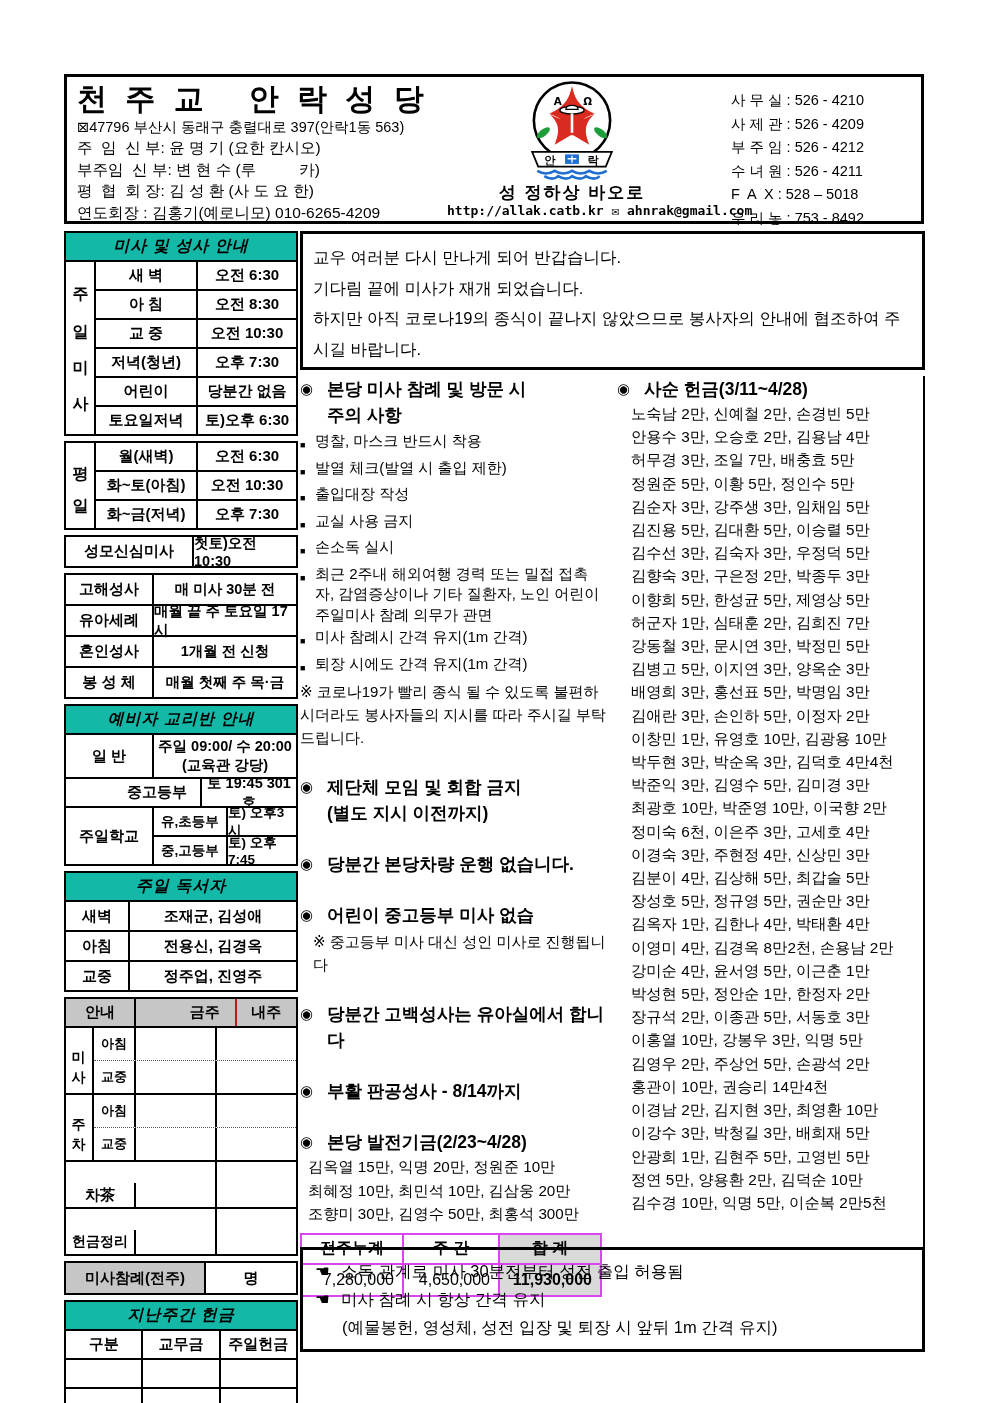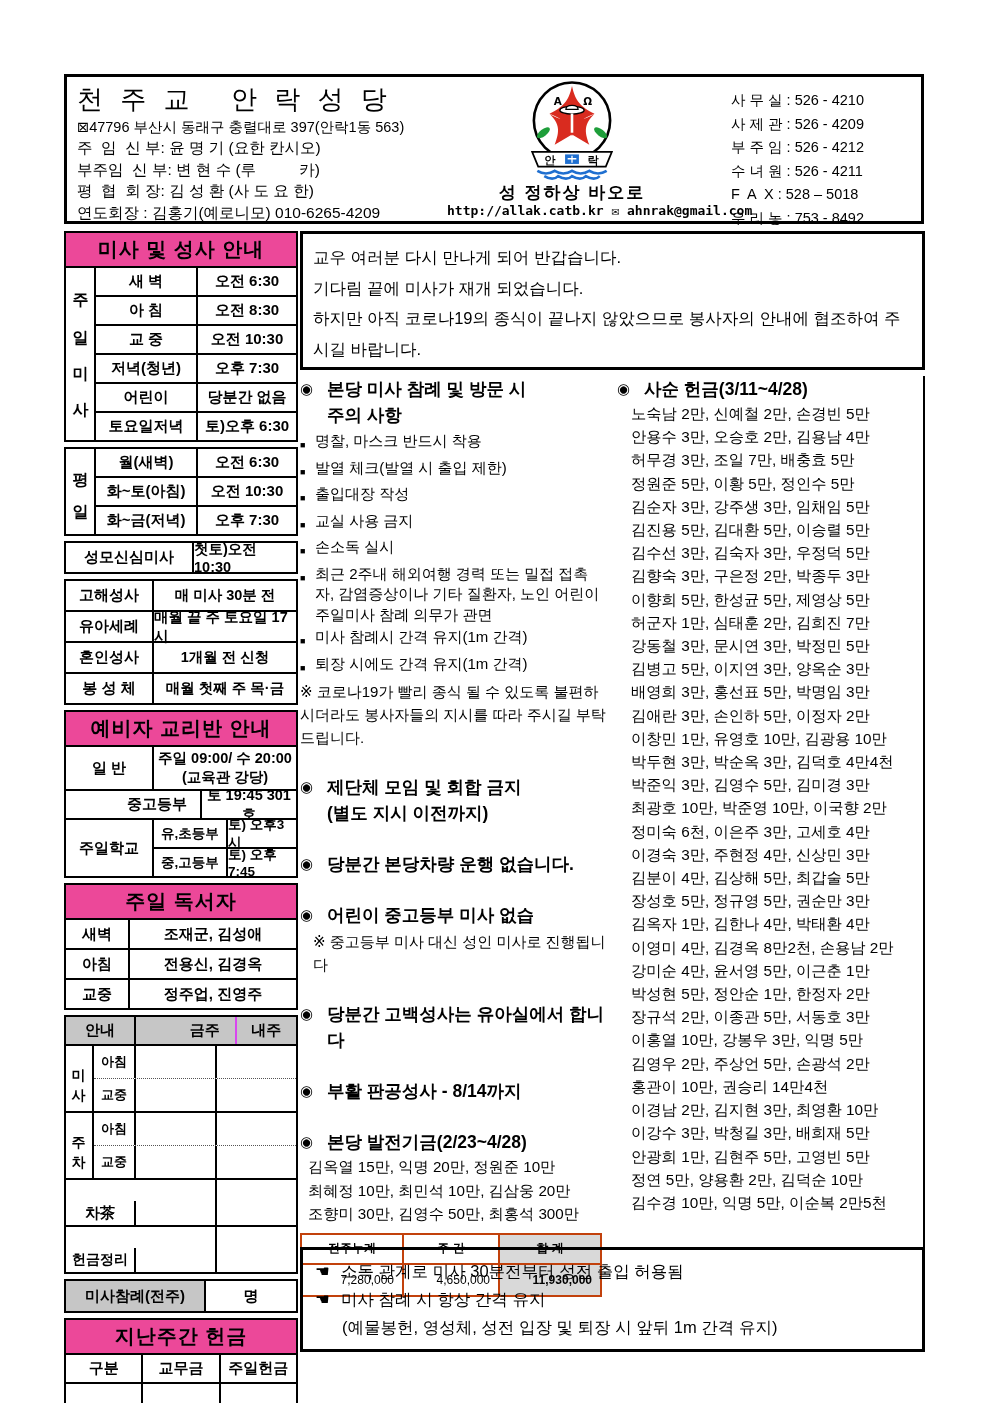--- a/index.html
+++ b/index.html
@@ -3,36 +3,36 @@
 <meta charset="utf-8">
 <style>
   html,body {margin:0; padding:0; background:#fff;}
   .page {position:relative; width:992px; height:1403px; background:#fff; overflow:hidden;
          font-family:"Liberation Sans","DejaVu Sans",sans-serif; color:#000;}
 
   
   .header-box {position:absolute; left:64px; top:74px; width:860px; height:150px;
                border:3px solid #000; box-sizing:border-box; display:flex;}
   .hdr-left {width:380px; padding:4px 0 0 10px; box-sizing:border-box;}
-  .h-title {font-size:26px; font-weight:normal; letter-spacing:5px; line-height:36px; white-space:pre;}
+  .h-title {font-size:30px; font-weight:bold; letter-spacing:5px; line-height:36px; white-space:pre;}
   .h-addr  {font-size:14.5px; line-height:20px; white-space:pre;}
   .staff-line {font-size:15.5px; line-height:21.5px; white-space:pre;}
   .hdr-center {width:250px; text-align:center; padding-top:2px; box-sizing:border-box;}
   .logo-svg {display:block; margin:0 auto;}
   .patron {font-size:17px; font-weight:bold; letter-spacing:2px; line-height:20px;}
   .urlline {font-size:13px; font-weight:bold; white-space:nowrap;
             font-family:"DejaVu Sans Mono","Liberation Mono",monospace;}
   .hdr-right {flex:1; padding:12px 0 0 34px; box-sizing:border-box;}
   .contact-line {font-size:14.5px; line-height:23.5px; white-space:pre;}
 
   
   .sidebar {position:absolute; left:64px; top:231px; width:234px; font-size:15px;}
   .sb-table {border:2.5px solid #000; box-sizing:border-box; margin-bottom:5px; background:#fff;}
-  .sb-head {background:#ec4899; font-weight:bold; text-align:center; font-size:20px;
-            padding:3px 0; border-bottom:2px solid #000; letter-spacing:1px;}
+  .sb-head {background:#14b8a6; font-weight:bold; text-align:center; font-size:16px;
+            padding:3px 0; border-bottom:2px solid #000; letter-spacing:1px;font-style:italic;}
   .mgroup {display:flex;}
   .vcell {width:28px; border-right:2px solid #000; display:flex; align-items:center; justify-content:center;}
   .vtext {writing-mode:vertical-rl; text-orientation:upright; font-weight:bold; font-size:16px;}
   .ls-lg {letter-spacing:20px;} .ls-md {letter-spacing:16px;} .ls-sm {letter-spacing:6px;}
   .mrows {flex:1; display:flex; flex-direction:column;}
   .mrow {display:flex; height:27px;}
   .mrow + .mrow {border-top:2px solid #000;}
   .mname {width:100px; border-right:2px solid #000; display:flex; align-items:center; justify-content:center; font-weight:bold;}
   .mtime {flex:1; display:flex; align-items:center; justify-content:center; font-weight:bold;}
   .srow {display:flex; height:29px;}
@@ -50,21 +50,21 @@
   .ss-row + .ss-row {border-top:2px solid #000;}
   .ss-name {width:72px; border-right:2px solid #000; display:flex; align-items:center; justify-content:center; font-size:13.5px; font-weight:bold;}
   .ss-val {flex:1; display:flex; align-items:center; justify-content:center; font-size:13.5px; font-weight:bold;}
   .rrow {display:flex; height:28px;}
   .rrow + .rrow {border-top:2px solid #000;}
   .rname {width:62px; border-right:2px solid #000; display:flex; align-items:center; justify-content:center; font-weight:bold;}
   .rval {flex:1; display:flex; align-items:center; justify-content:center; font-weight:bold;}
   
   .duty-head {display:flex; background:#c6c6c6; font-weight:bold; height:27px; border-bottom:2px solid #000;}
   .dh1 {width:68px; border-right:2px solid #000; display:flex; align-items:center; justify-content:center;}
-  .dh2 {flex:1; border-right:2px solid #d946ef; display:flex; align-items:center; justify-content:center;padding-left:39px;}
+  .dh2 {flex:1; border-right:2px solid #b91c1c; display:flex; align-items:center; justify-content:center;padding-left:39px;}
   .dh3 {flex:1; display:flex; align-items:center; justify-content:center;}
   .dgroup {display:flex;}
   .dgroup + .dgroup, .drow-simple + .dgroup, .dgroup + .drow-simple, .drow-simple + .drow-simple {border-top:2px solid #000;}
   .dlabel {width:26px; border-right:2px solid #000; display:flex; align-items:center; justify-content:center;}
   .dcol {flex:1; display:flex; flex-direction:column;}
   .dsubrow {display:flex; height:32px;}
   .dsubrow + .dsubrow {border-top:1.5px dotted #555;}
   .dsubname {width:40px; border-right:2px solid #000; display:flex; align-items:center; justify-content:center; font-size:13px; font-weight:bold;}
   .dv1 {flex:1; border-right:2px solid #000;}
   .dv2 {flex:1;}
@@ -98,21 +98,21 @@
   .vitem {display:flex; font-size:15px; line-height:20.5px; margin-bottom:2px;}
   .sq {width:15px; flex:none; font-size:9px; padding-top:4px;}
   .vtxt {flex:1;}
   .vnote {font-size:15px; line-height:23px; margin-top:2px;}
   .ann {margin-top:25px;}
   .ann-note {font-size:15px; line-height:23px; padding-left:13px; margin-top:2px;}
   .ann-sub:empty, .ann-note:empty {display:none;}
   .fund {margin-top:25px;}
   .fund-line {font-size:15.2px; line-height:23.5px; padding-left:8px; white-space:nowrap;}
   .fund-table {border:2.5px solid #000; margin-top:7px; width:302px; box-sizing:border-box; border-collapse:collapse;}
-  .fund-table td {border:2px solid #c2410c; font-size:12px;}
+  .fund-table td {border:2px solid #d946ef; font-size:16px;}
   .ft-head td {text-align:center; font-weight:bold; height:26px;}
   .ft-vals td {text-align:right; padding-right:8px; height:28px;}
   .ft-gray {background:#d9d9d9;}
   .ft-bold {font-weight:bold;}
   .lent-line {font-size:15.3px; line-height:23.2px; padding-left:14px; white-space:nowrap;}
 
   
   .bottom-box {position:absolute; left:300px; top:1247px; width:625px; height:105px;
                border:3px solid #000; box-sizing:border-box; padding:7px 12px;
                font-size:16.5px; line-height:28px;}

